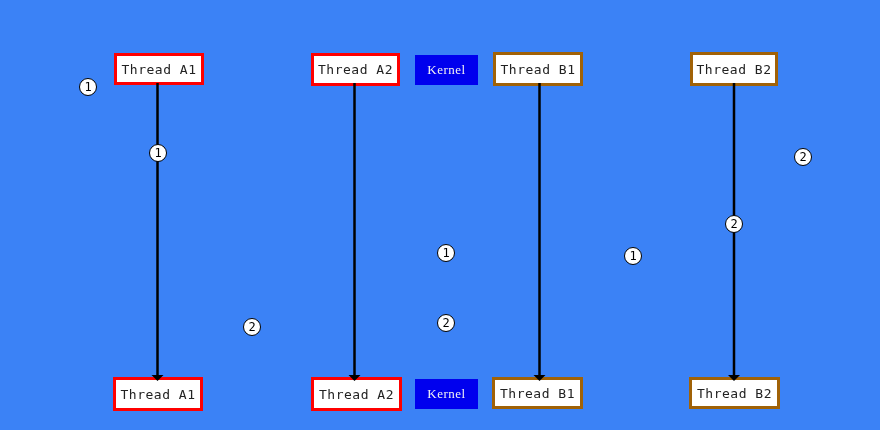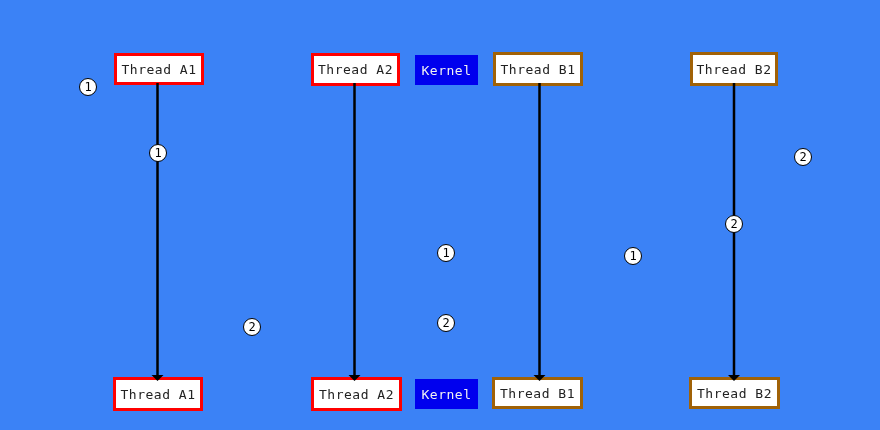--- a/index.html
+++ b/index.html
@@ -43,20 +43,21 @@
   }
   .node.process-b {
     background: #ffffff;
     border: 3px solid #a16207;
     color: #222222;
   }
   .node.kernel {
     background: #0000ee;
     border: none;
     color: #f2f2f2;
+    font-family: Liberation Serif, serif;
   }
   .marker {
     position: absolute;
     box-sizing: border-box;
     width: 18px;
     height: 18px;
     border-radius: 50%;
     background: #ffffff;
     border: 1px solid #000000;
     color: #000000;

